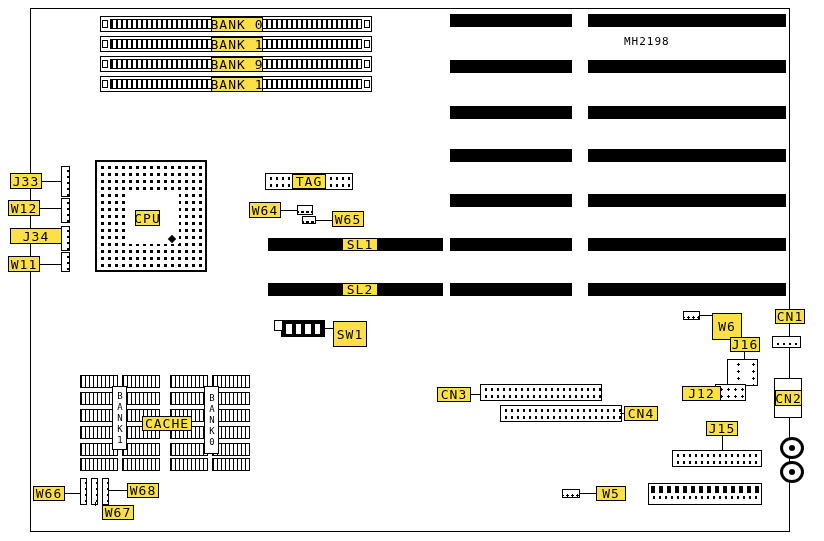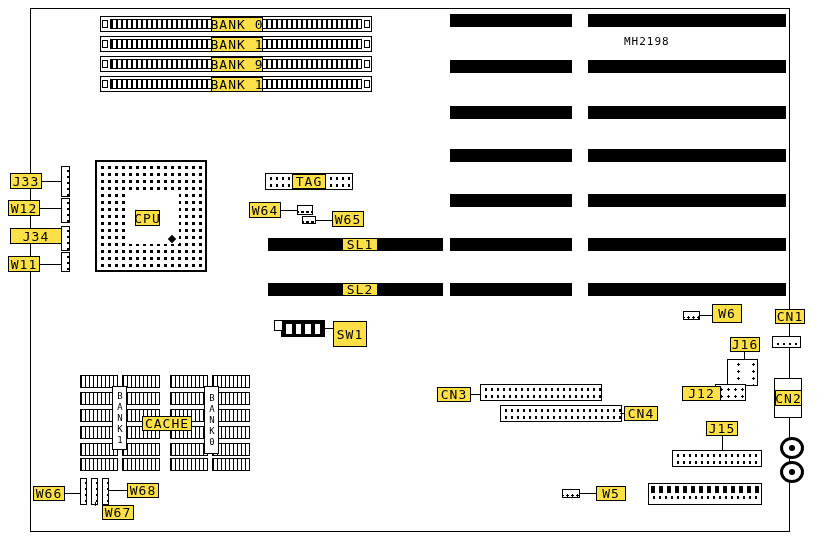--- a/index.html
+++ b/index.html
@@ -175,21 +175,21 @@
 <div class="dots" style="left:500px;top:405px;width:122px;height:17px"></div>
 <div class="line" style="left:620px;top:413px;width:6px;height:1px"></div>
 <div class="labelbox" style="left:624px;top:406px;width:34px;height:15px">CN4</div>
 
 <div class="dots" style="left:562px;top:489px;width:18px;height:9px;background-size:5px 9px"></div>
 <div class="line" style="left:580px;top:493px;width:16px;height:1px"></div>
 <div class="labelbox" style="left:596px;top:486px;width:30px;height:15px">W5</div>
 
 <div class="dots" style="left:683px;top:311px;width:17px;height:9px;background-size:5px 9px"></div>
 <div class="line" style="left:700px;top:315px;width:12px;height:1px"></div>
-<div class="labelbox" style="left:712px;top:304px;width:30px;height:19px">W6</div>
+<div class="labelbox" style="left:712px;top:313px;width:30px;height:27px">W6</div>
 
 <div class="labelbox" style="left:775px;top:309px;width:30px;height:15px">CN1</div>
 <div class="line" style="left:789px;top:324px;width:1px;height:12px"></div>
 <div class="dots" style="left:772px;top:336px;width:29px;height:12px;background-size:6px 12px"></div>
 
 <div class="labelbox" style="left:730px;top:337px;width:30px;height:15px">J16</div>
 <div class="line" style="left:744px;top:352px;width:1px;height:7px"></div>
 <div class="dots" style="left:727px;top:359px;width:31px;height:27px;background-size:15px 7px;background-position:3px 1px"></div>
 
 <div class="labelbox" style="left:682px;top:386px;width:39px;height:15px">J12</div>

